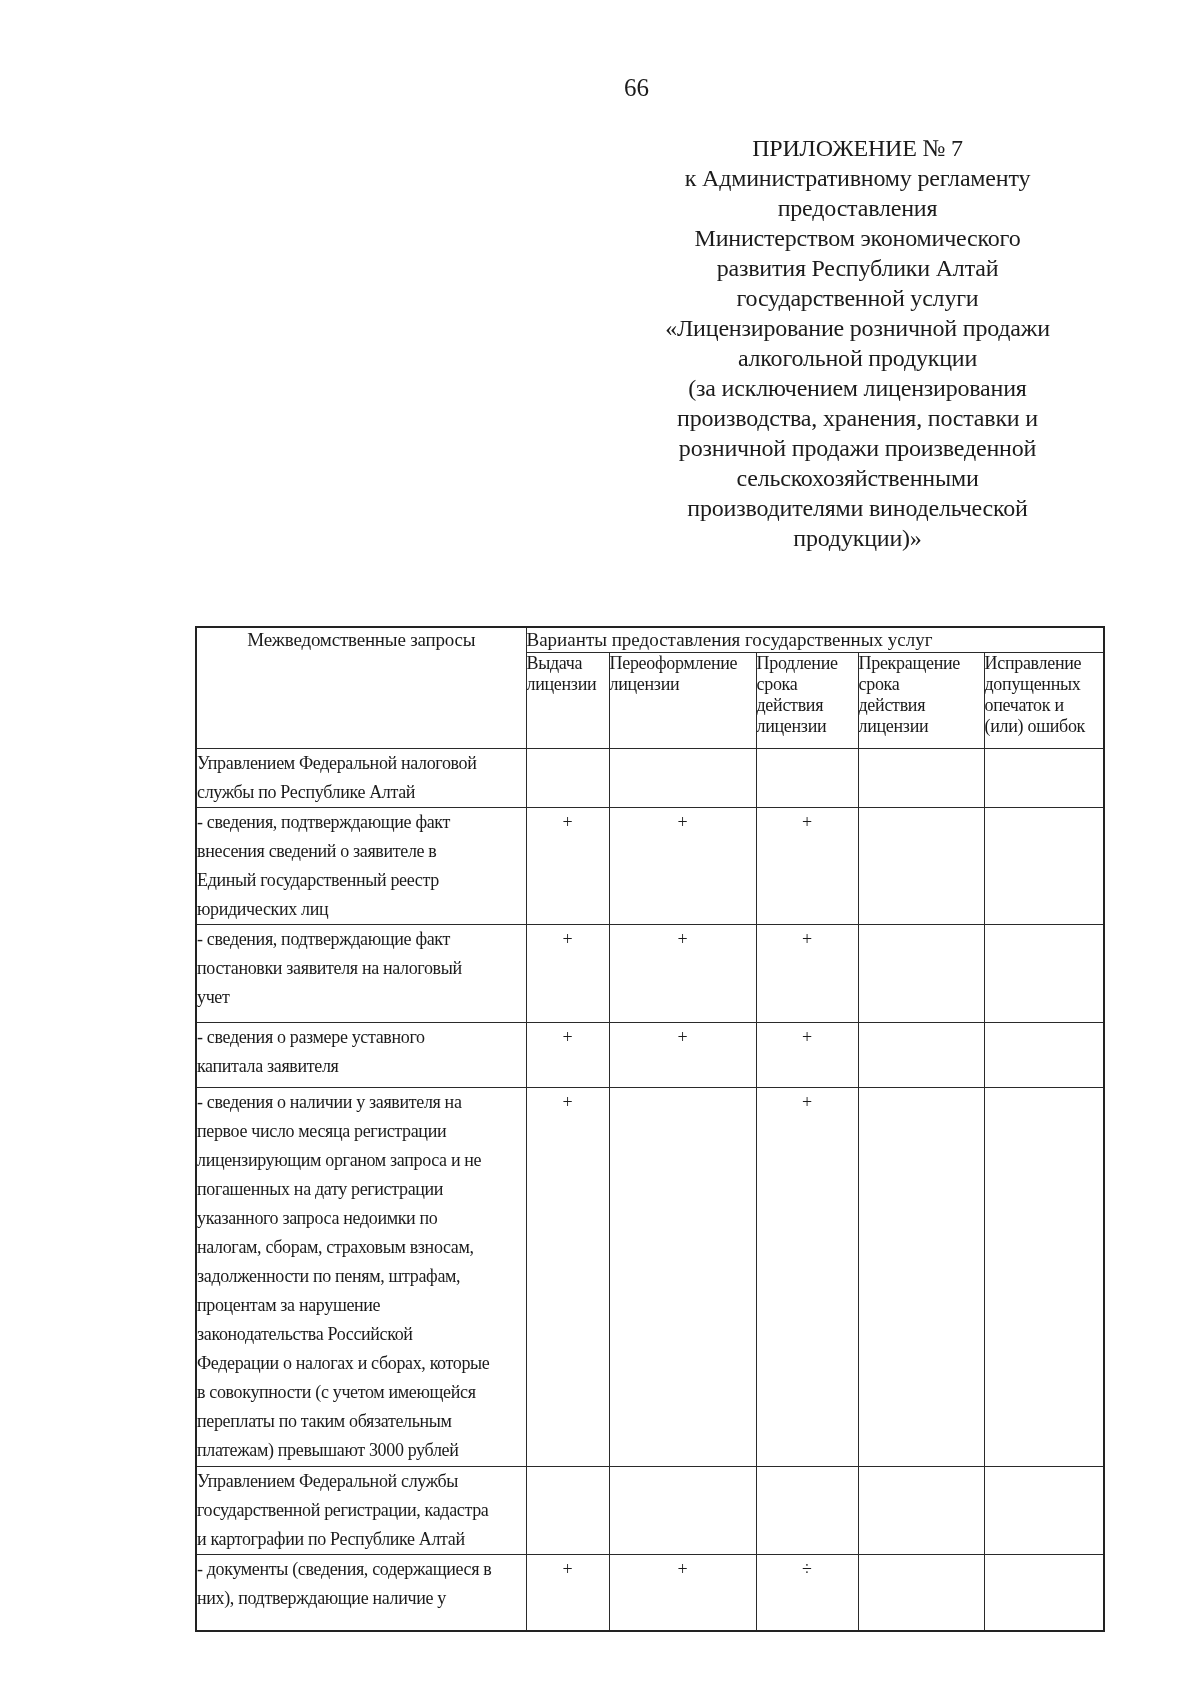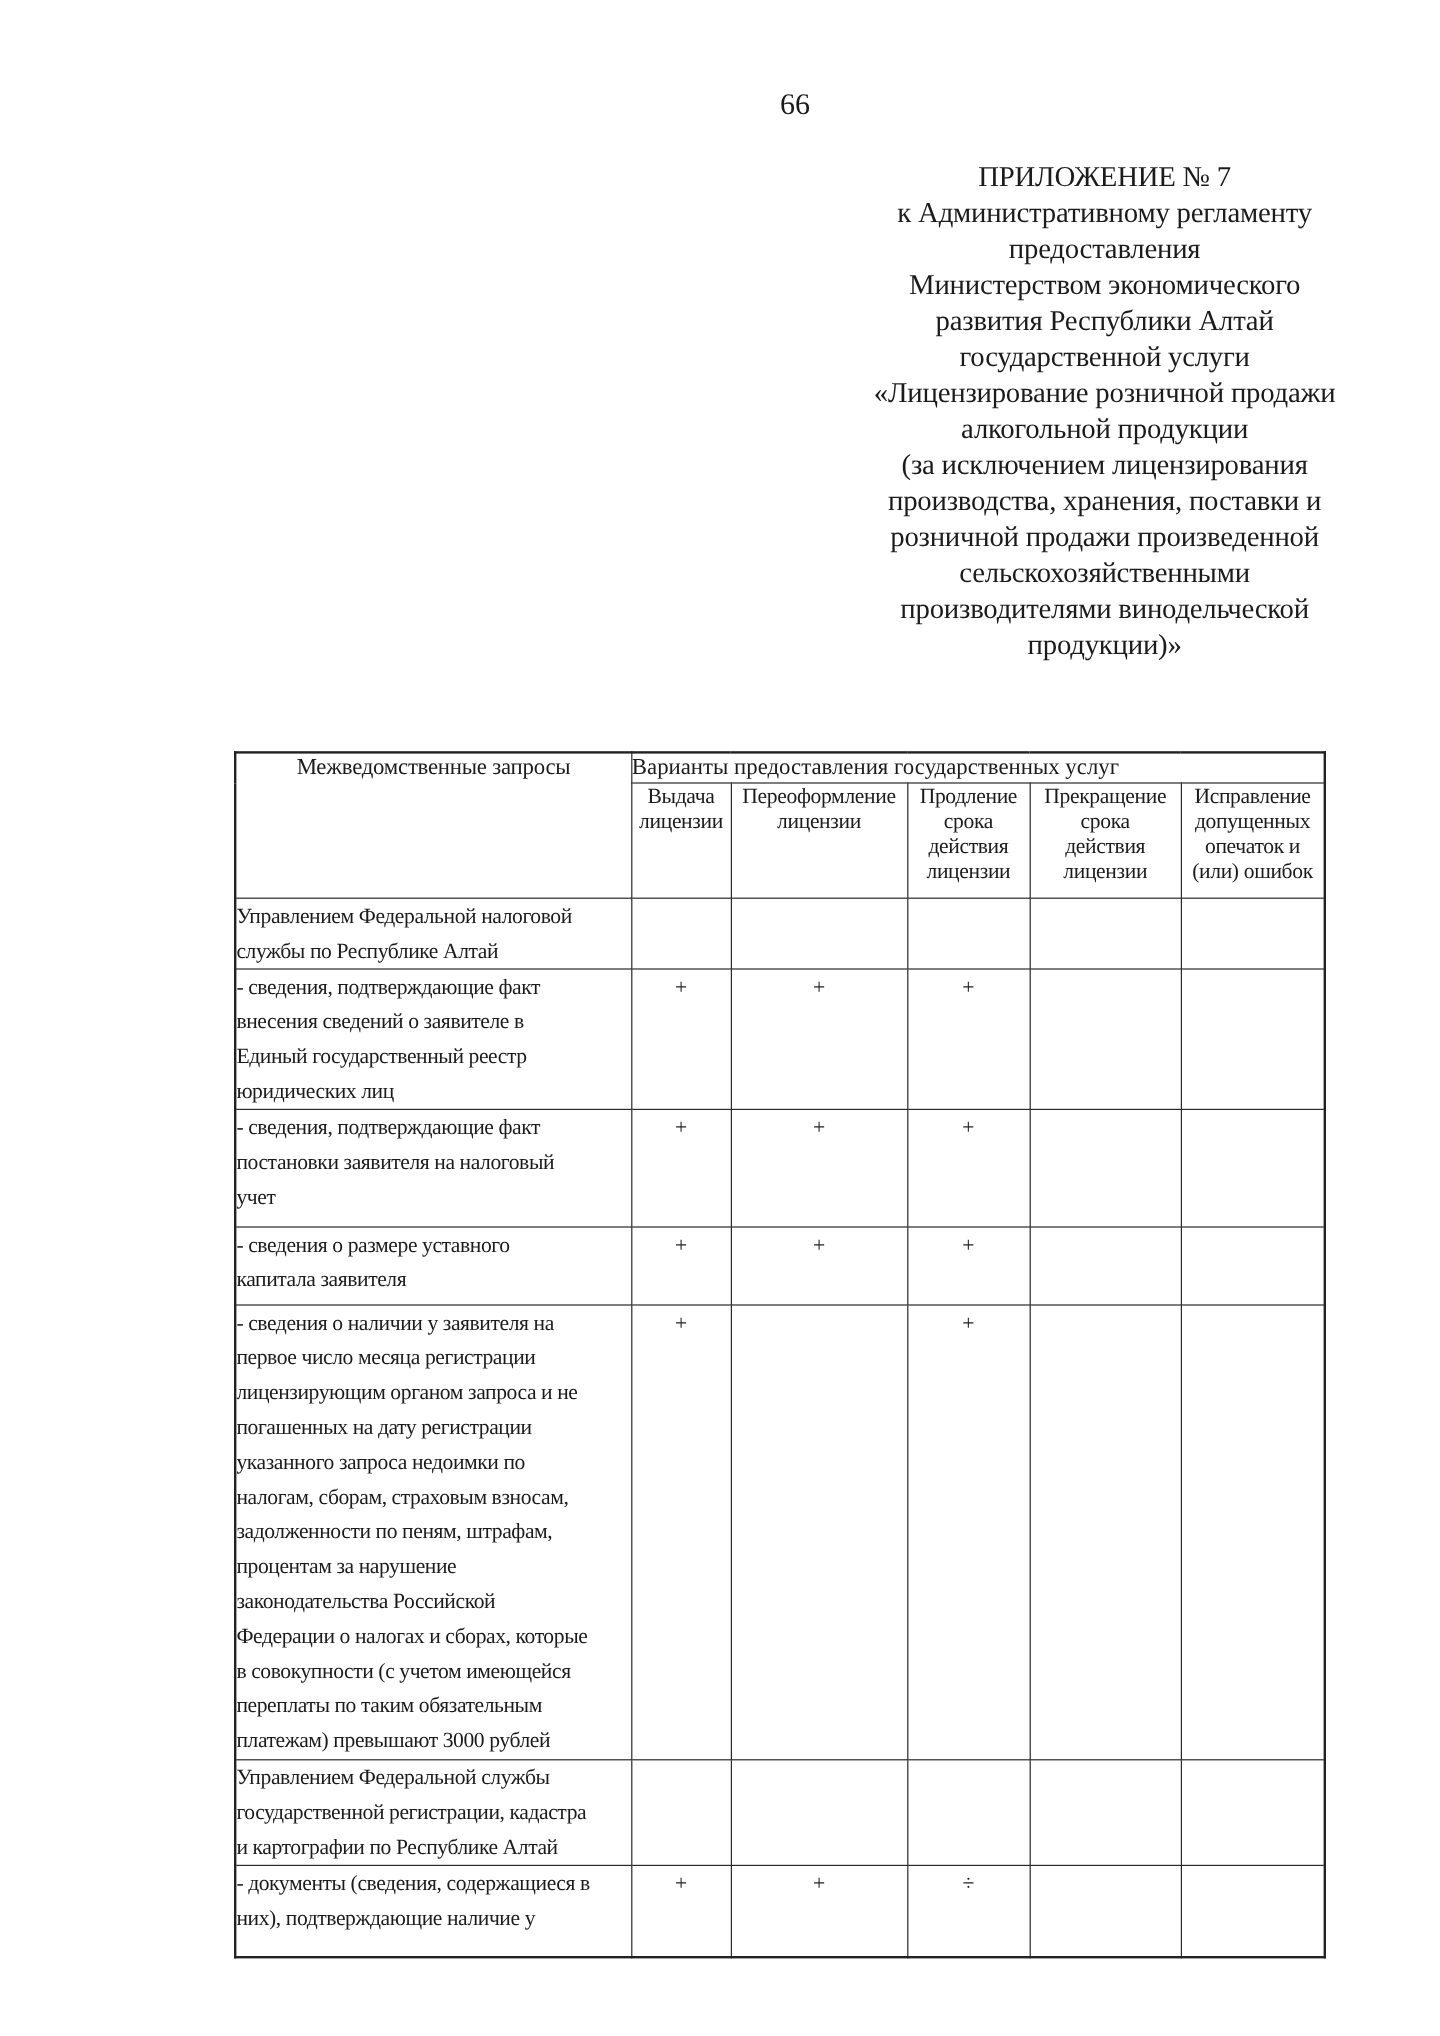--- a/index.html
+++ b/index.html
@@ -6,25 +6,25 @@
   .page {
     position:relative;
     width:1200px; height:1697px;
     margin:0 auto;
     background:#ffffff;
     font-family:"Liberation Serif", serif;
     color:#1b1b1b;
     overflow:hidden;
   }
   .page-number {
-    position:absolute; left:650px; top:74px;
+    position:absolute; left:624px; top:74px;
     font-size:25px; line-height:28px;
   }
   .title-block {
-    position:absolute; left:668px; top:133px; width:505px;
+    position:absolute; left:605px; top:133px; width:505px;
     text-align:center;
     font-size:24px; line-height:30px;
     white-space:pre-line;
     letter-spacing:-0.2px;
   }
   table.services {
     position:absolute; left:195px; top:626px;
     width:908px;
     border-collapse:collapse;
     table-layout:fixed;
@@ -41,21 +41,21 @@
     font-size:19px; line-height:24px;
     text-align:center; padding-top:5px;
     letter-spacing:-0.2px;
   }
   .group-head {
     font-size:19px; line-height:23px; height:24px;
     text-align:left;
   }
   .sub-head {
     font-size:18px; line-height:21px; height:95px;
-    text-align:center; padding-top:3px;
+    text-align:left; padding-top:3px;
     white-space:pre-line;
     letter-spacing:-0.3px;
   }
   .lbl {
     font-size:18px; line-height:29px;
     padding:1px 2px 0 3px;
     white-space:pre-line;
     letter-spacing:-0.35px;
   }
   .mark {

